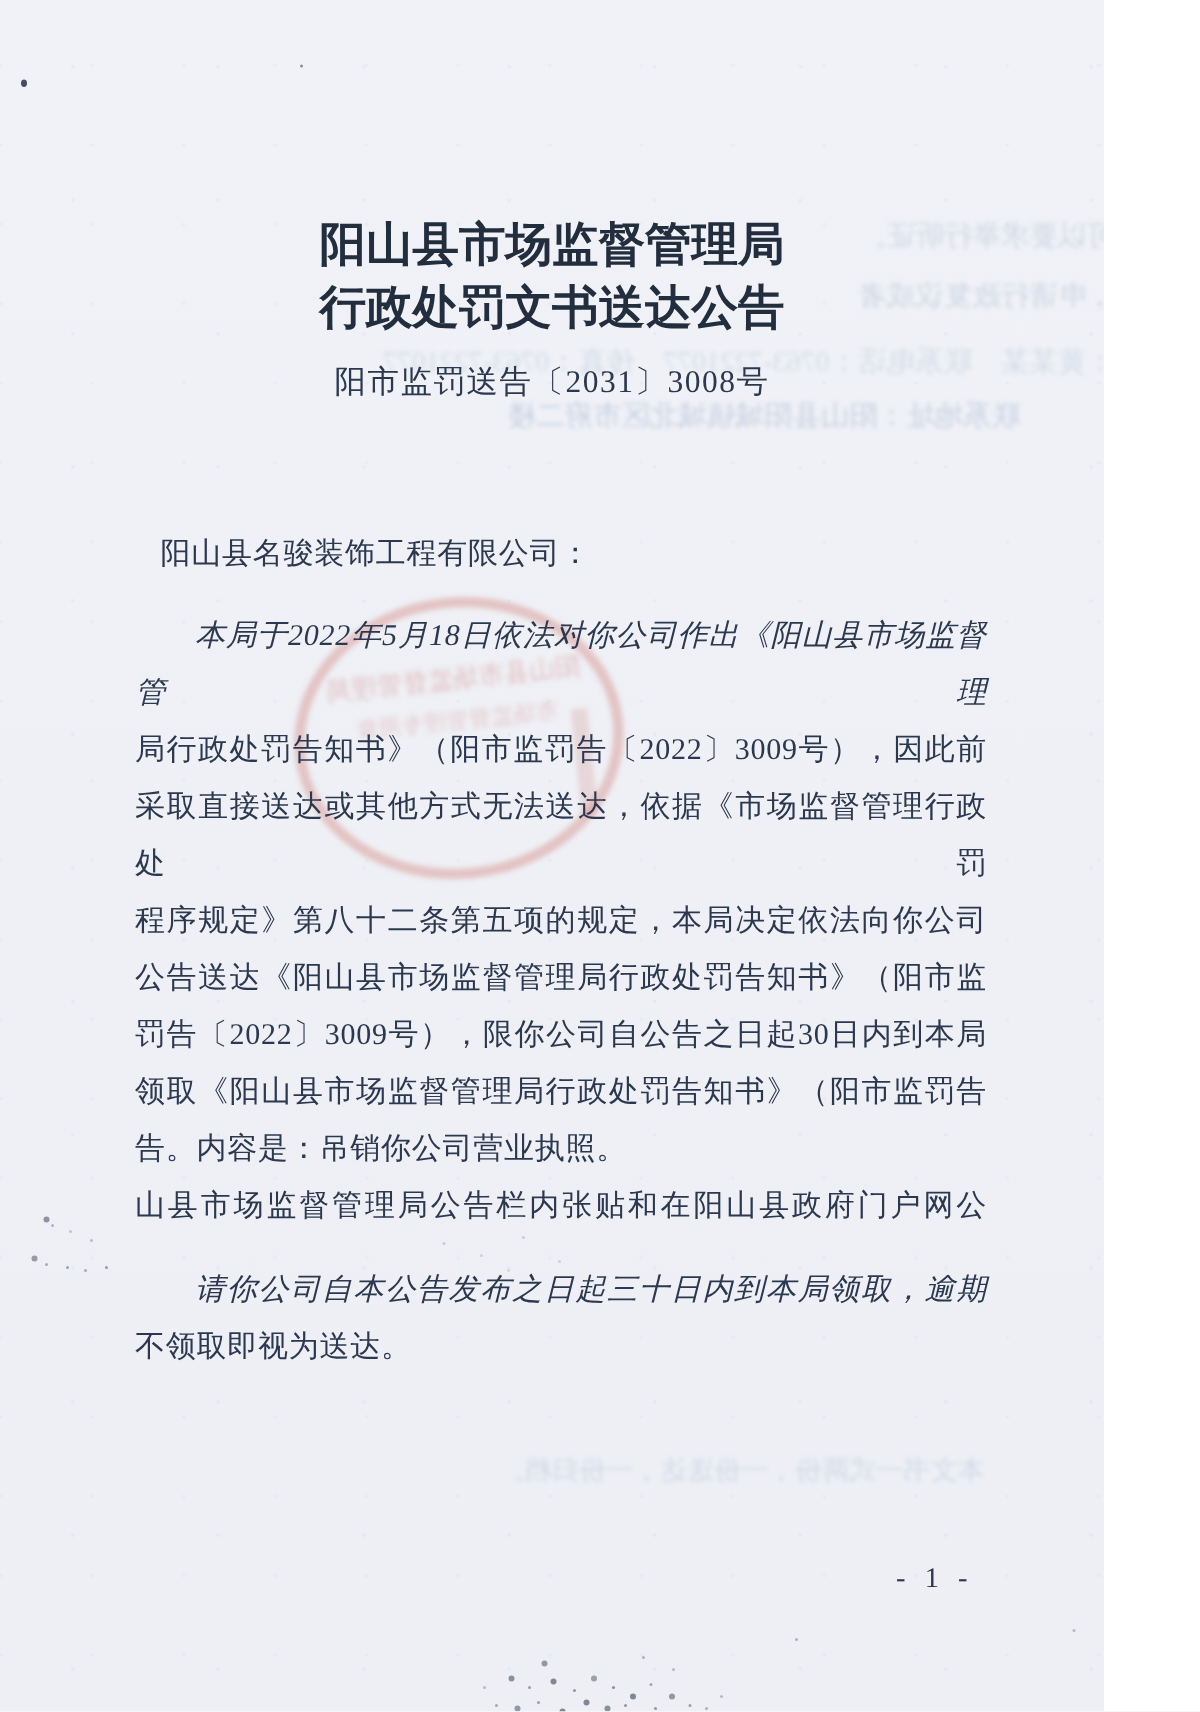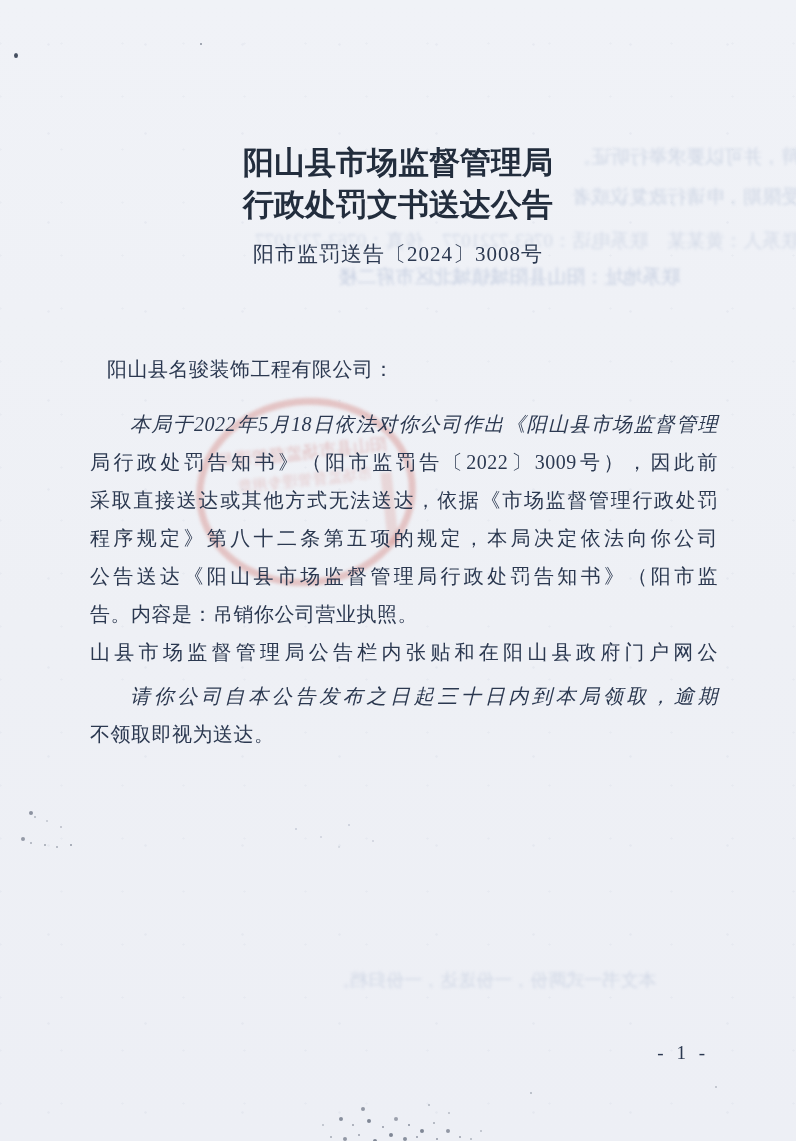--- a/index.html
+++ b/index.html
@@ -1,18 +1,18 @@
 <!DOCTYPE html>
 <html><head>
 <meta charset="utf-8">
 <style>
   html,body{margin:0;padding:0;}
   .paper{
     position:relative;
-    width:796px;height:1141px;
+    width:736px;height:1141px;
     overflow:hidden;
     background-color:#eff1f6;
     background-image:
       radial-gradient(rgba(165,175,195,0.10) 1px, transparent 1.6px),
       radial-gradient(rgba(150,160,185,0.07) 1px, transparent 1.5px),
       linear-gradient(180deg,#f0f2f7 0%,#eef0f5 55%,#edeff5 100%);
     background-size:97px 89px,61px 53px,100% 100%;
     background-position:0 0,31px 17px,0 0;
     font-family:"Liberation Serif","DejaVu Serif",serif;
     color:#2b3850;
@@ -38,21 +38,21 @@
   .body-text{
     position:absolute;left:90px;right:78px;top:333px;
     font-size:20px;
     line-height:38px;
     letter-spacing:0.5px;
     word-break:break-all;
   }
   .salutation{margin:17px;}
   .para{margin:0;}
   .para-1{margin-top:6px;}
-  .para-2{margin-top:6px;}
+  .para-2{margin-top:18px;}
   .para-3{margin-top:0px;}
   .bodyline{
     text-align:justify;
     text-align-last:justify;
   }
   .bodyline.nofill{text-align-last:left;}
   .bodyline.indent{text-indent:2em;font-style:italic;}
   .page-number{
     position:absolute;top:1042px;right:87px;
     font-size:19px;
@@ -148,30 +148,32 @@
   <div class="bleed bleed-bottom">本文书一式两份，一份送达，一份归档。</div>
 
   <div class="seal">
     <div class="seal-line seal-line-1">阳山县市场监督管理局</div>
     <div class="seal-line seal-line-2">市场监督管理专用章</div>
     <div class="seal-bar"></div>
   </div>
 
   <div class="title title-1">阳山县市场监督管理局</div>
   <div class="title title-2">行政处罚文书送达公告</div>
-  <div class="doc-number">阳市监罚送告〔2024〕3008号</div>
+  <div class="doc-number">阳市监罚送告〔2031〕3008号</div>
 
   <div class="body-text">
     <div class="salutation">阳山县名骏装饰工程有限公司：</div>
     <div class="para para-1">
         <div class="bodyline indent">本局于2022年5月18日依法对你公司作出《阳山县市场监督管理</div>
         <div class="bodyline">局行政处罚告知书》（阳市监罚告〔2022〕3009号），因此前</div>
         <div class="bodyline">采取直接送达或其他方式无法送达，依据《市场监督管理行政处罚</div>
         <div class="bodyline">程序规定》第八十二条第五项的规定，本局决定依法向你公司</div>
         <div class="bodyline">公告送达《阳山县市场监督管理局行政处罚告知书》（阳市监</div>
+        <div class="bodyline">罚告〔2022〕3009号），限你公司自公告之日起30日内到本局</div>
+        <div class="bodyline">领取《阳山县市场监督管理局行政处罚告知书》（阳市监罚告</div>
         <div class="bodyline nofill">告。内容是：吊销你公司营业执照。</div>
         <div class="bodyline">山县市场监督管理局公告栏内张贴和在阳山县政府门户网公</div>
       </div>
     <div class="para para-2">
         <div class="bodyline indent">请你公司自本公告发布之日起三十日内到本局领取，逾期</div>
         <div class="bodyline nofill">不领取即视为送达。</div>
       </div>
   </div>
 
   <div class="page-number">- 1 -</div>

